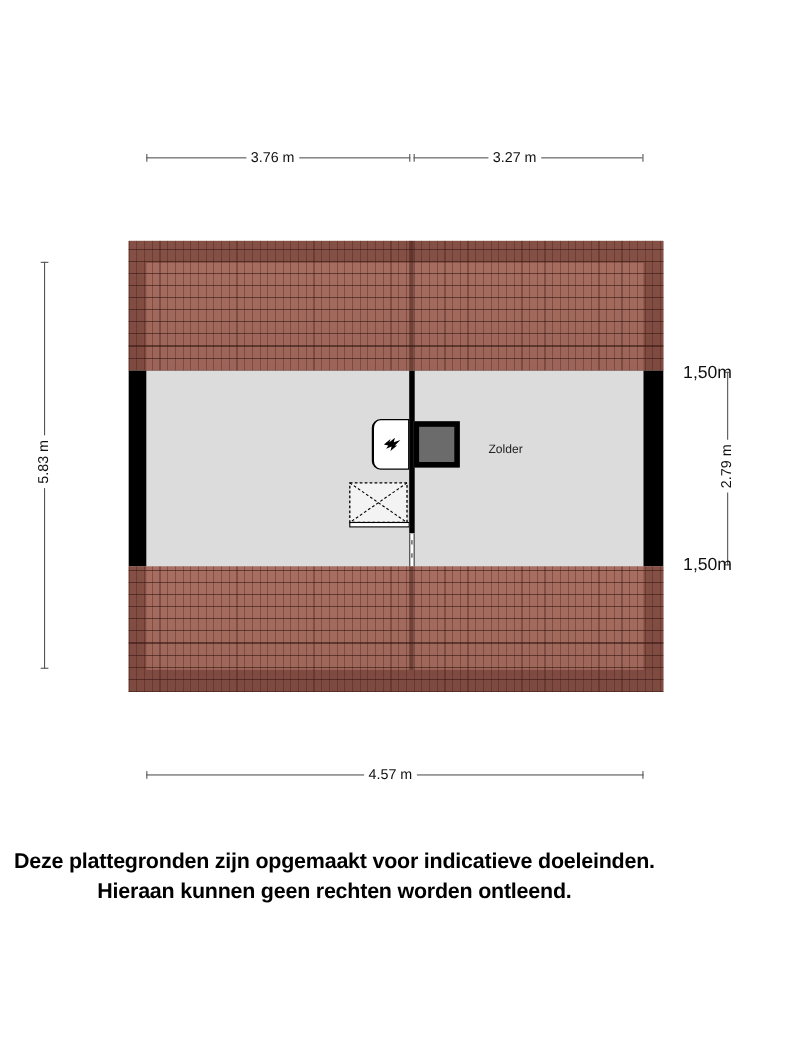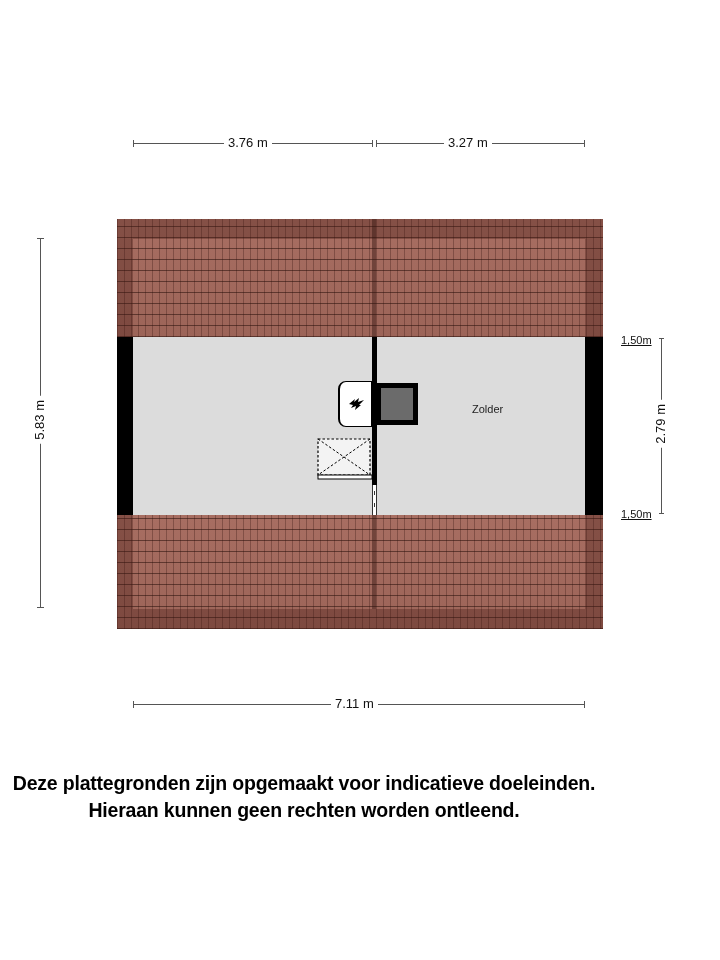--- a/index.html
+++ b/index.html
@@ -4,21 +4,21 @@
 <style>
   html, body { margin:0; padding:0; background:#ffffff; }
   body { width:720px; height:960px; position:relative; overflow:hidden; font-family:"Liberation Sans", sans-serif; }
   .abs { position:absolute; }
   .dim-line-h { position:absolute; height:1px; background:#555; }
   .dim-line-v { position:absolute; width:1px; background:#555; }
   .tick-v { position:absolute; width:1px; height:7px; background:#555; }
   .tick-h { position:absolute; height:1px; width:7px; background:#555; }
   .dim-label { position:absolute; font-size:13px; color:#111; background:#fff; padding:0 4px; line-height:14px; white-space:nowrap; }
   .dim-label-v { position:absolute; font-size:13px; color:#111; background:#fff; padding:4px 0; line-height:14px; white-space:nowrap; writing-mode:vertical-rl; transform:rotate(180deg); }
-  .small-label { position:absolute; font-size:11px; color:#111; white-space:nowrap; line-height:12px;text-decoration:underline; }
+  .small-label { position:absolute; font-size:16px; color:#111; white-space:nowrap; line-height:12px; }
 
   .roof {
     position:absolute;
     background-color:#9a6358;
     background-image:
       repeating-linear-gradient(0deg, rgba(40,15,10,0.55) 0px, rgba(40,15,10,0.55) 1px, transparent 1px, transparent 11px),
       repeating-linear-gradient(90deg, rgba(60,25,20,0.35) 0px, rgba(60,25,20,0.35) 1px, transparent 1px, transparent 7px),
       linear-gradient(180deg, #a86e62 0%, #9c6458 100%);
   }
   .roof-edge-dark { position:absolute; background:rgba(70,25,20,0.35); }
@@ -78,21 +78,21 @@
 
   <div style="position:absolute;left:317px;top:438px;width:55px;height:42px;">
     <svg width="55" height="42" viewBox="0 0 55 42">
       <rect x="1" y="1" width="52" height="36" fill="#f3f3f3" stroke="#000" stroke-width="1.2" stroke-dasharray="2.5,2"></rect>
       <line x1="1" y1="1" x2="53" y2="37" stroke="#000" stroke-width="1" stroke-dasharray="2.5,2"></line>
       <line x1="53" y1="1" x2="1" y2="37" stroke="#000" stroke-width="1" stroke-dasharray="2.5,2"></line>
       <rect x="1" y="37" width="54" height="4" fill="#fff" stroke="#000" stroke-width="1"></rect>
     </svg>
   </div>
 
-  <div class="abs" style="left:472px;top:403px;font-size:11px;color:#222;">Zolder</div>
+  <div class="abs" style="left:444px;top:403px;font-size:11px;color:#222;">Zolder</div>
 
   <div class="roof" style="left:117px;top:515px;width:486px;height:114px;"></div>
   <div class="roof-edge-dark" style="left:117px;top:609px;width:486px;height:20px;"></div>
   <div class="roof-edge-dark" style="left:117px;top:515px;width:16px;height:94px;"></div>
   <div class="roof-edge-dark" style="left:585px;top:515px;width:18px;height:94px;"></div>
   <div style="position:absolute;left:372px;top:515px;width:4px;height:94px;background:rgba(50,20,15,0.45);"></div>
 </div>
 
 <div>
   <div class="small-label" style="left:621px;top:334px;">1,50m</div>
@@ -100,17 +100,17 @@
   <div class="dim-line-v" style="left:661px;top:338px;height:176px;"></div>
   <div class="tick-h" style="left:659px;top:513px;width:5px;"></div>
   <div class="small-label" style="left:621px;top:508px;">1,50m</div>
   <div class="dim-label-v" style="left:654px;top:400px;">2.79 m</div>
 </div>
 
 <div>
   <div class="tick-v" style="left:133px;top:701px;"></div>
   <div class="dim-line-h" style="left:133px;top:704px;width:452px;"></div>
   <div class="tick-v" style="left:584px;top:701px;"></div>
-  <div class="dim-label" style="left:331px;top:697px;">7.11 m</div>
+  <div class="dim-label" style="left:331px;top:697px;">4.57 m</div>
 </div>
 
 <div class="footer" style="top:770px;">Deze plattegronden zijn opgemaakt voor indicatieve doeleinden.</div>
 <div class="footer" style="top:797px;text-align:center;">Hieraan kunnen geen rechten worden ontleend.</div>
 
 </body></html>

